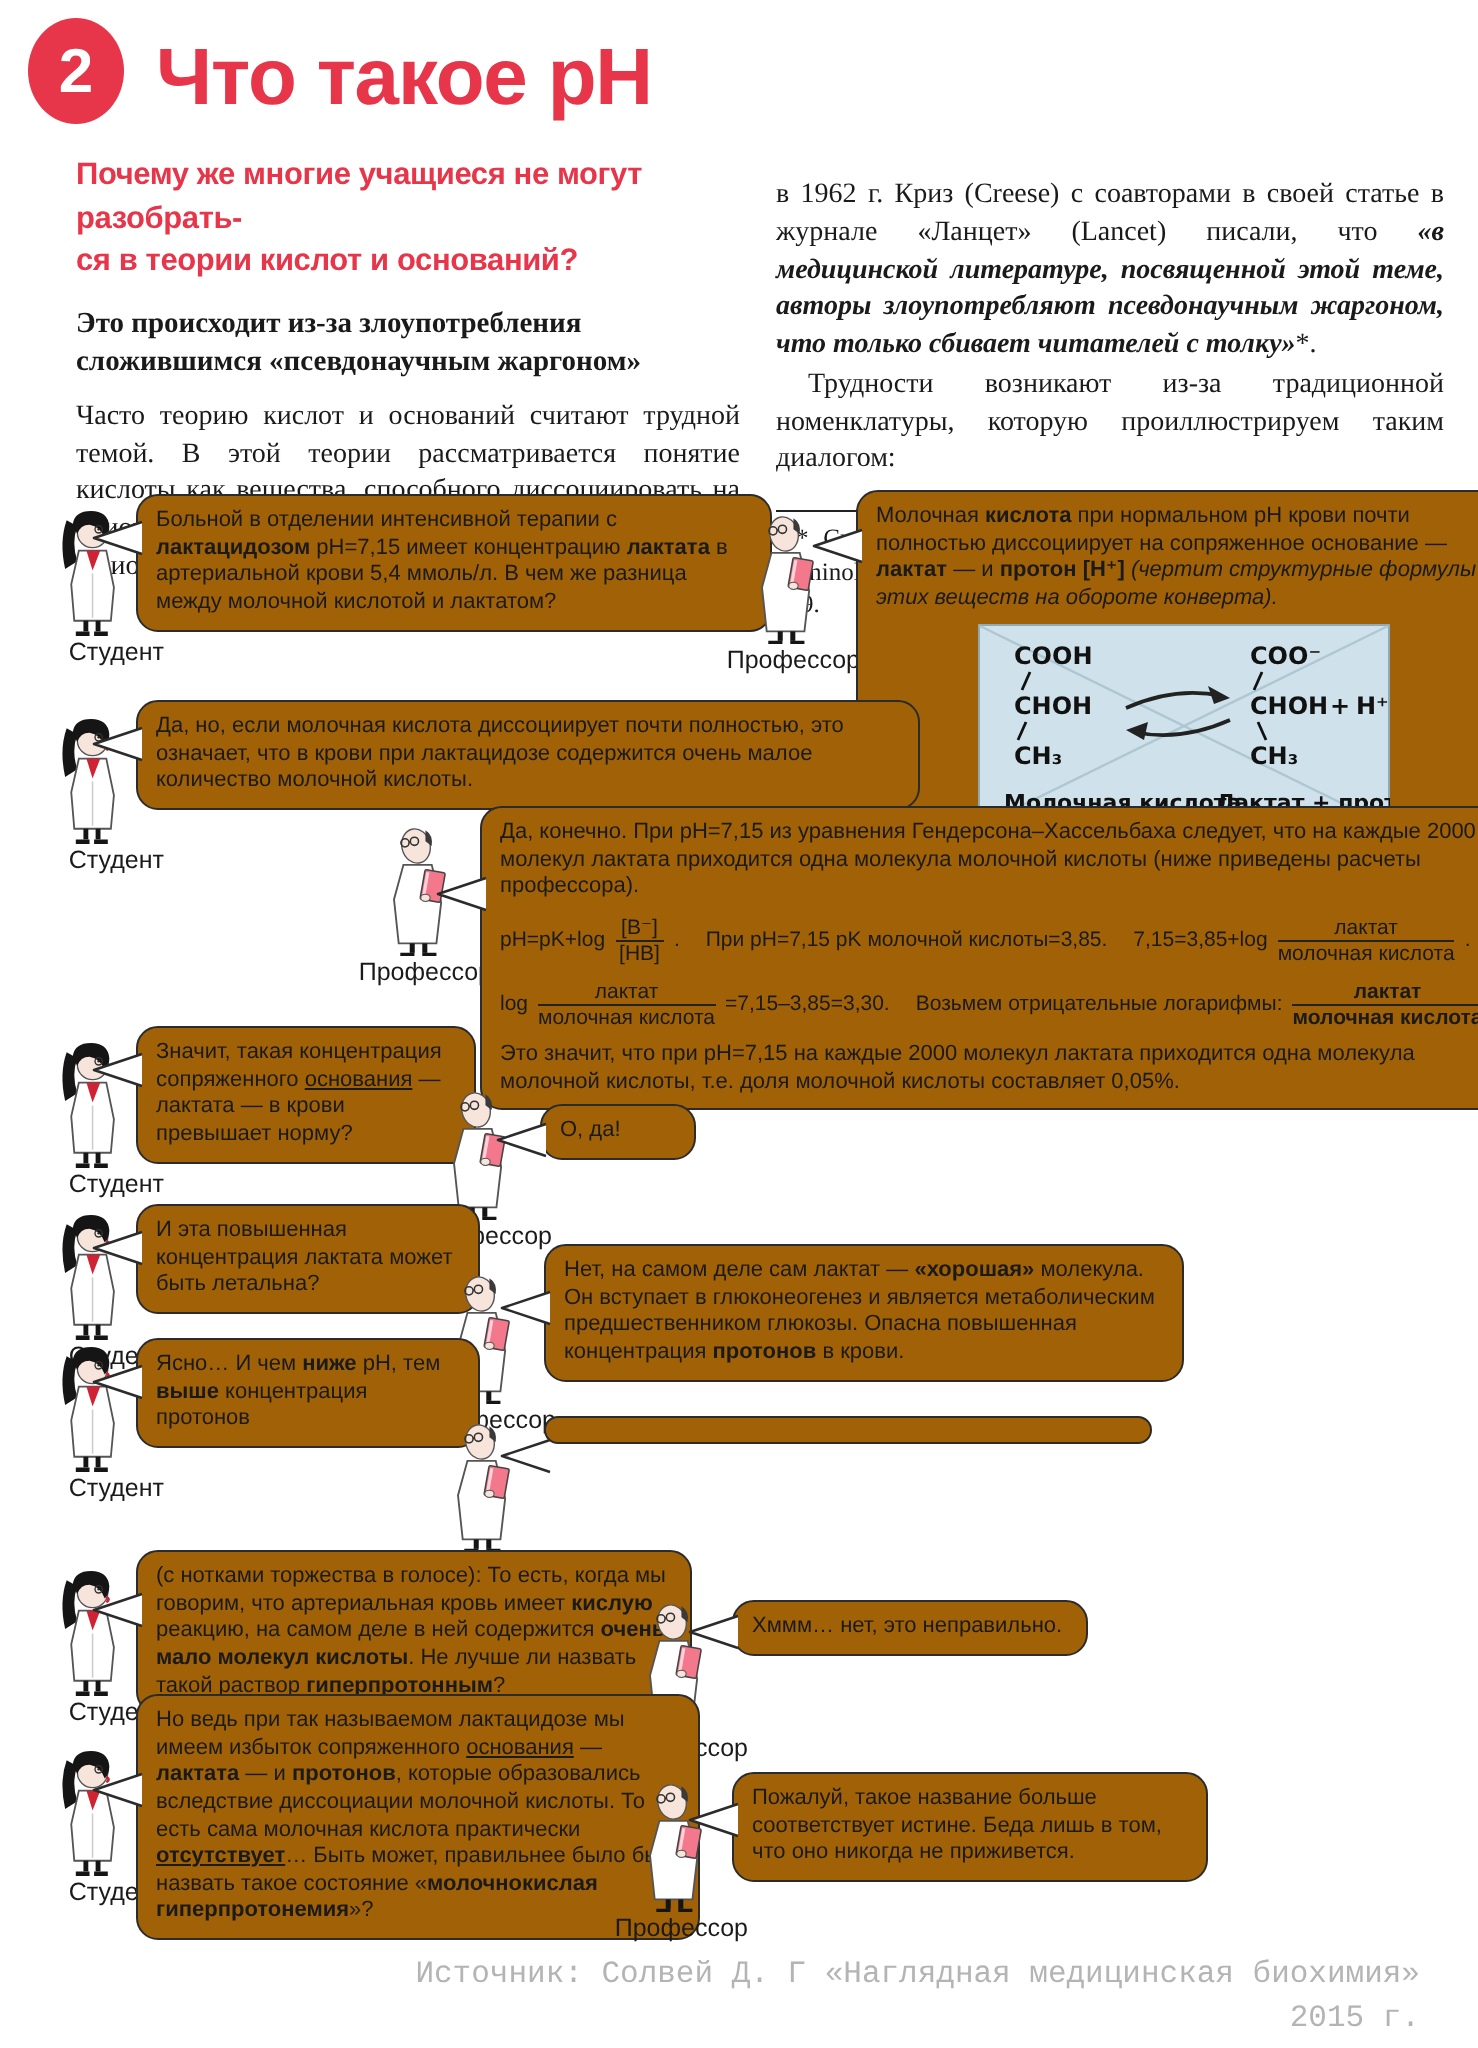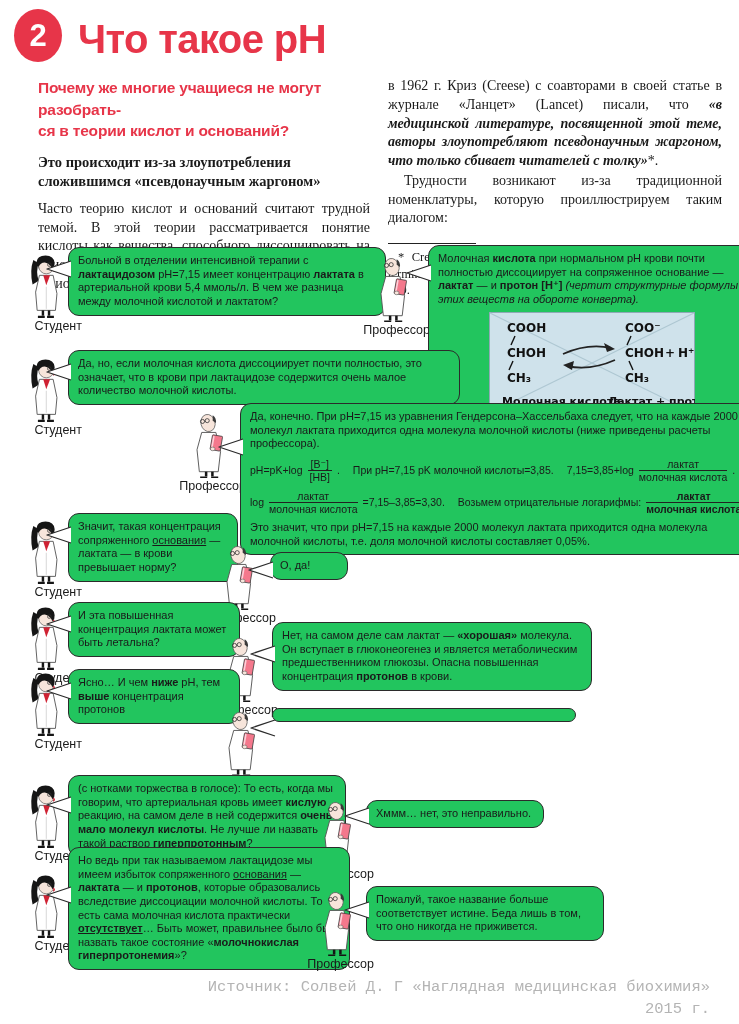--- a/index.html
+++ b/index.html
@@ -12,30 +12,30 @@
          display:flex;align-items:center;justify-content:center;}
   .title{position:absolute;left:78px;top:17px;font-size:40px;font-weight:bold;color:var(--red);
          letter-spacing:-0.6px;}
   
   .col-left{position:absolute;left:38px;top:77px;width:332px;}
   .col-right{position:absolute;left:388px;top:77px;width:334px;}
   .red-h{color:var(--red);font-weight:bold;font-size:15.5px;line-height:1.4;letter-spacing:-0.2px;}
   .serif{font-family:"Liberation Serif","DejaVu Serif",serif;}
   .sub-h{font-size:14.5px;font-weight:bold;line-height:1.3;margin-top:11px;}
   .para{font-size:14px;line-height:1.34;text-align:justify;margin-top:9px;}
-  .para-first{margin-top:0;}
+  .para-first{margin-top:12px;}
   .indent{text-indent:16px;margin-top:1px;}
   .fn-rule{width:88px;border:none;border-top:1.2px solid #222;margin:15px 0 5px 0;}
   .footnote{font-size:12.5px;line-height:1.32;text-align:justify;text-indent:10px;}
   
   .figure{position:absolute;width:76px;text-align:center;}
   .figure svg{display:block;margin:0 auto;}
   .fig-label{font-size:12.5px;margin-top:1px;color:var(--ink);text-align:right;}
   
-  .bubble{position:absolute;background:#22c55e;border:1.3px solid var(--line);border-radius:11px;
+  .bubble{position:absolute;background:#a16207;border:1.3px solid var(--line);border-radius:11px;
           padding:6px 9px;font-size:11px;line-height:1.24;}
   .tail{position:absolute;left:-23px;top:12px;width:26px;height:18px;overflow:visible;}
   .tail path{fill:#fff;stroke:var(--line);stroke-width:1.3;stroke-linejoin:round;}
   .b{font-weight:bold;} .i{font-style:italic;} .u{text-decoration:underline;}
   
   .frow{display:flex;align-items:center;gap:13px;margin:7px 0 6px 0;font-size:10.5px;white-space:nowrap;}
   .fitem{display:inline-flex;align-items:center;gap:3px;justify-content:center;}
   .frac{display:inline-flex;flex-direction:column;text-align:center;line-height:1.15;margin:0 2px;font-size:10.5px;}
   .frac .num{border-bottom:1px solid #222;padding:0 3px;}
   .frac.bold, .f-bold{font-weight:bold;}

